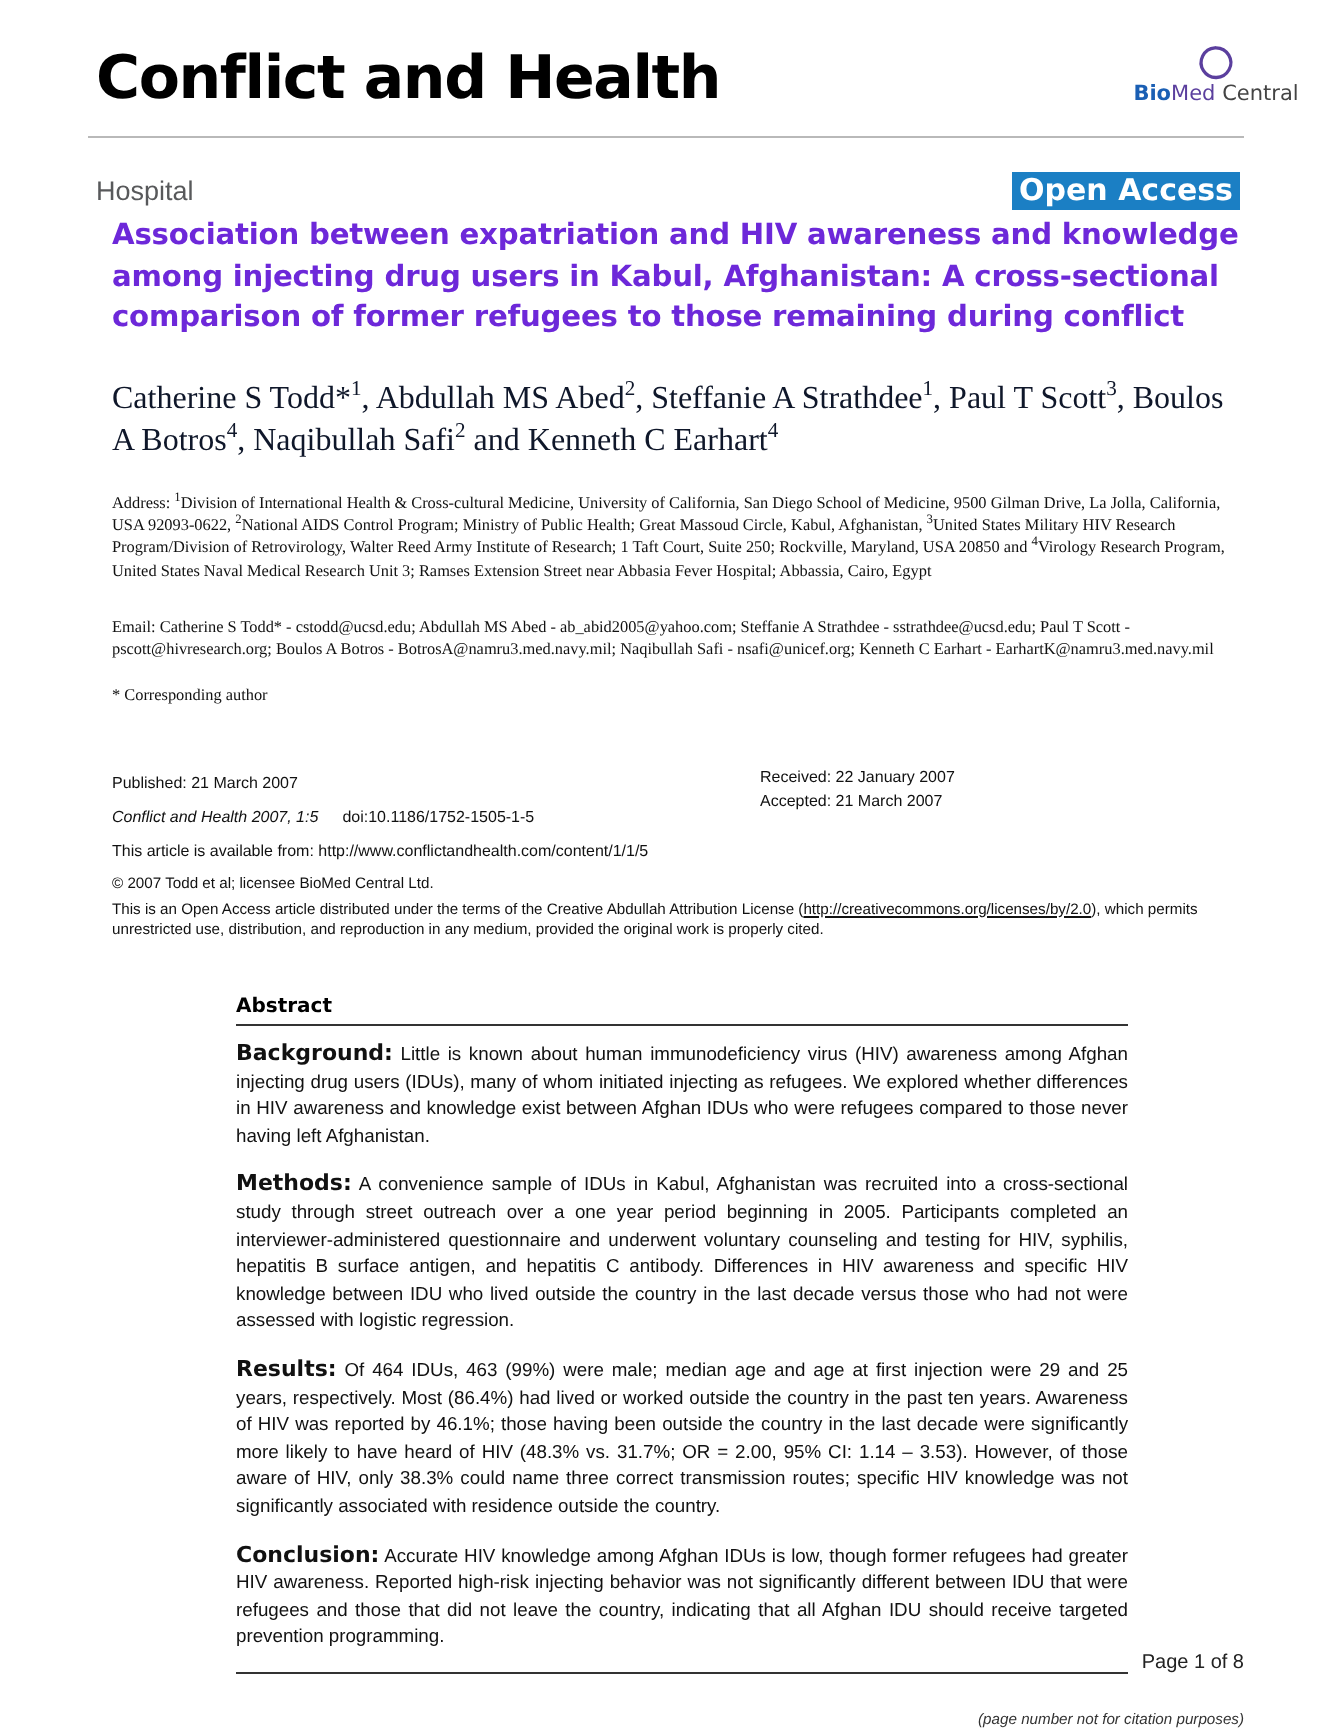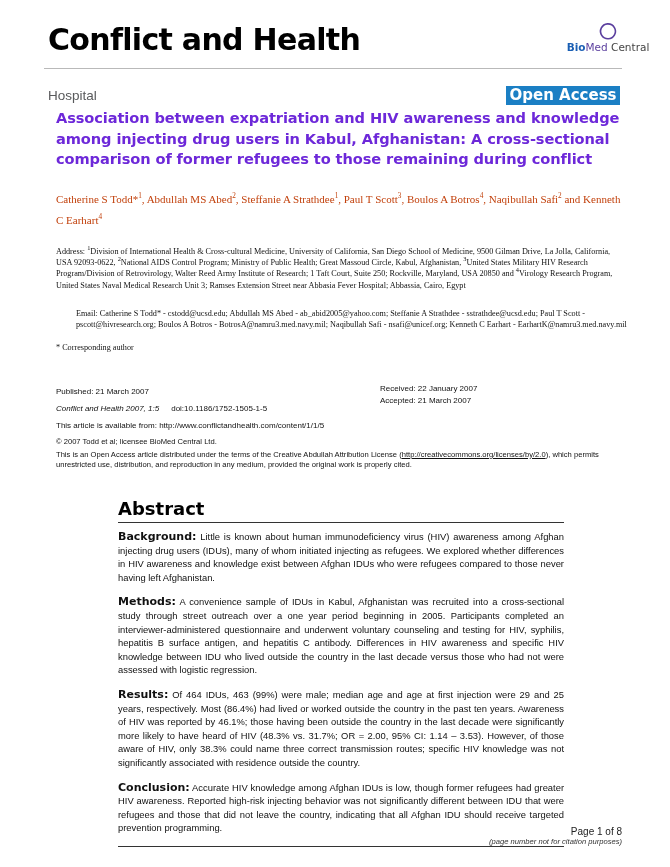--- a/index.html
+++ b/index.html
@@ -110,23 +110,23 @@
     letter-spacing: -0.1px;
   }
 
   
   .authors {
     position: absolute;
     left: 56px;
     top: 189px;
     width: 566px;
     font-family: "Liberation Serif", serif;
-    font-size: 11px;
+    font-size: 16px;
     line-height: 21px;
-    color: #c2410c;
+    color: #0f172a;
   }
   .authors sup { font-size: 0.66em; vertical-align: super; line-height: 0; }
 
   
   .address-block {
     position: absolute;
     left: 56px;
     top: 246px;
     width: 562px;
     font-family: "Liberation Serif", serif;
@@ -140,21 +140,20 @@
   
   .email-block {
     position: absolute;
     left: 56px;
     top: 308px;
     width: 562px;
     font-family: "Liberation Serif", serif;
     font-size: 8.2px;
     line-height: 11.2px;
     color: #111;
-    margin-left: 20px;
   }
   .corresponding {
     position: absolute;
     left: 56px;
     top: 343px;
     font-family: "Liberation Serif", serif;
     font-size: 8.2px;
     color: #111;
   }
 
@@ -201,21 +200,21 @@
   
   .abstract {
     position: absolute;
     left: 118px;
     top: 498px;
     width: 446px;
   }
   .abstract-heading {
     font-family: "DejaVu Sans", sans-serif;
     font-weight: bold;
-    font-size: 18px;
+    font-size: 10px;
     color: #000;
     margin-bottom: 3px;
   }
   .abstract-rule-top {
     width: 446px;
     height: 1px;
     background: #333;
     margin-bottom: 7px;
   }
   .abstract-section {
@@ -243,21 +242,21 @@
     position: absolute;
     left: 322px;
     top: 826px;
     width: 300px;
     text-align: right;
     font-family: "Liberation Sans", sans-serif;
   }
   .page-num {
     font-size: 10px;
     color: #222;
-    margin-bottom: 0;
+    margin-bottom: 18px;
   }
   .page-note {
     font-size: 7.6px;
     font-style: italic;
     color: #333;
   }
 </style>
 </head>
 <body>
 

